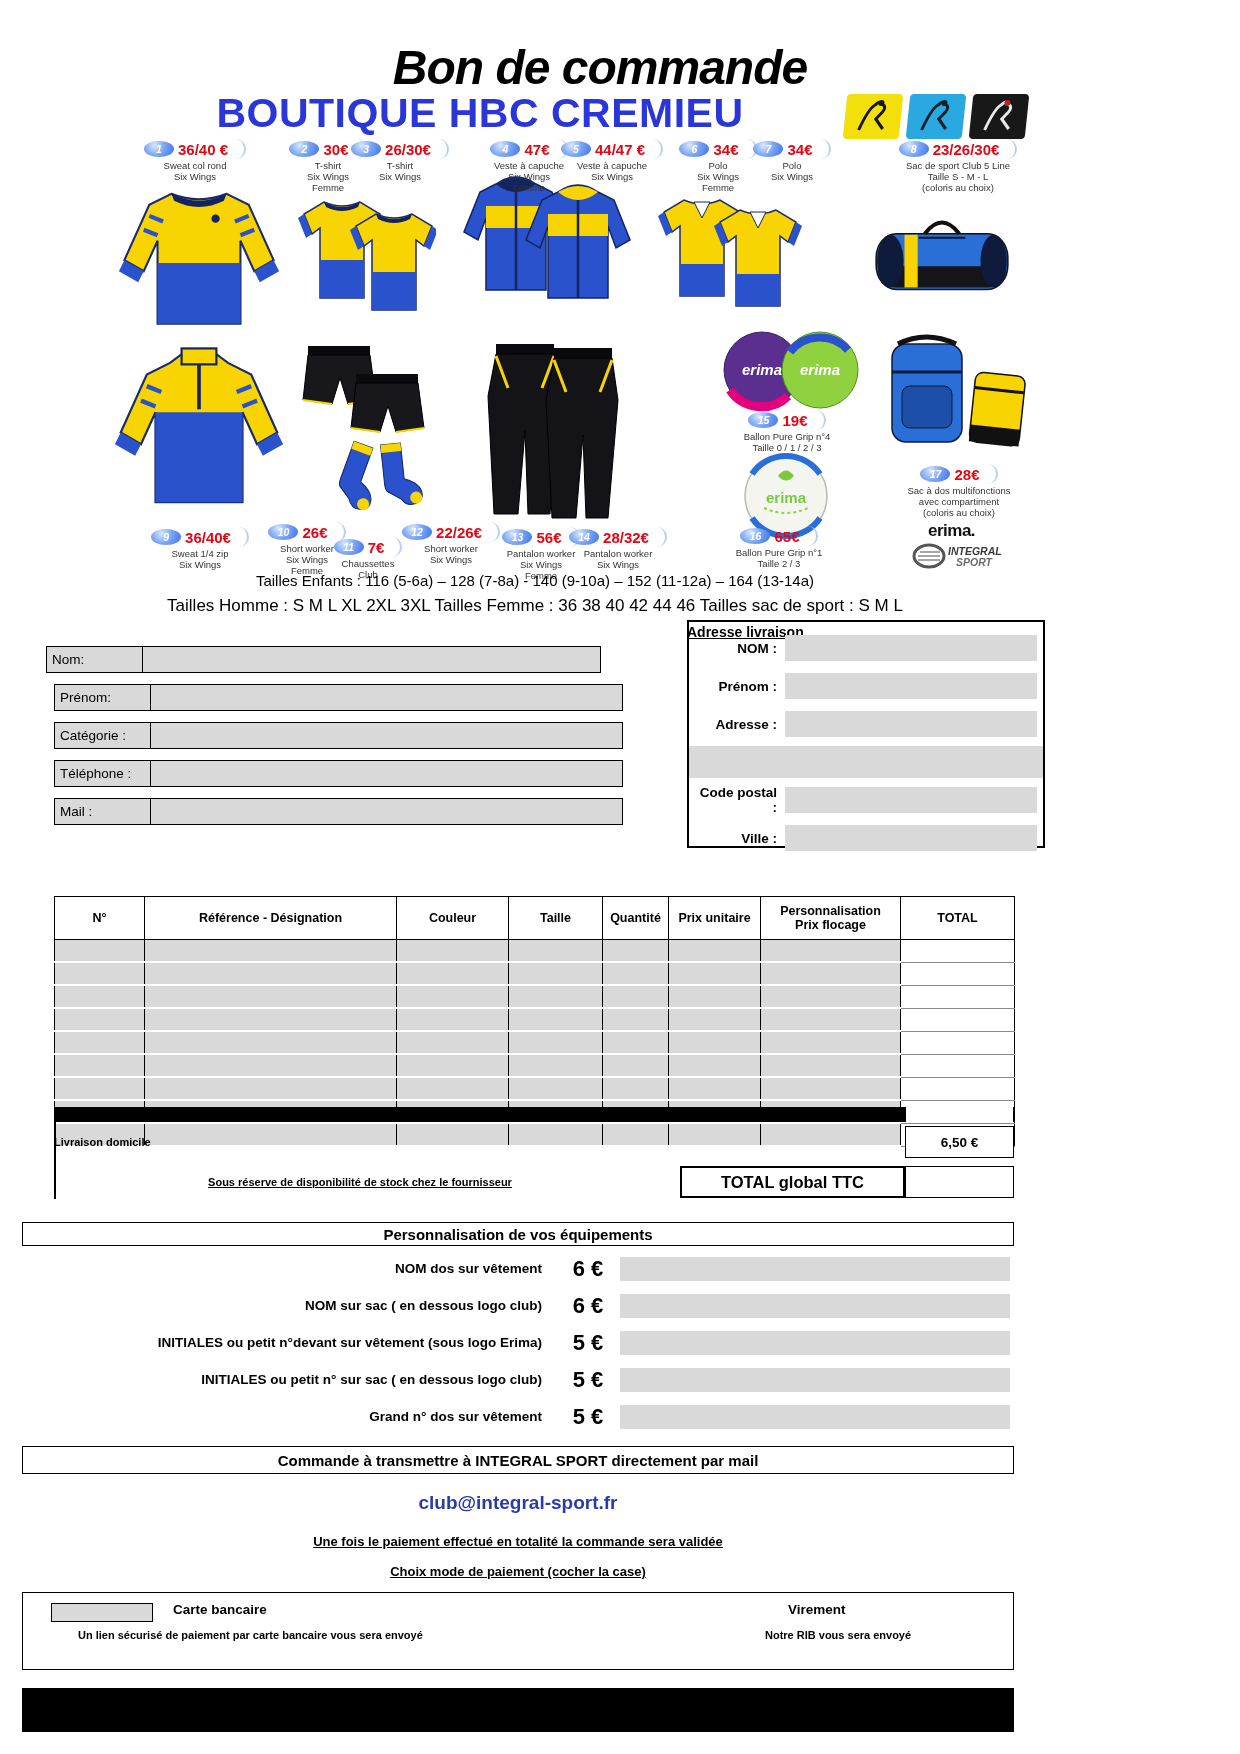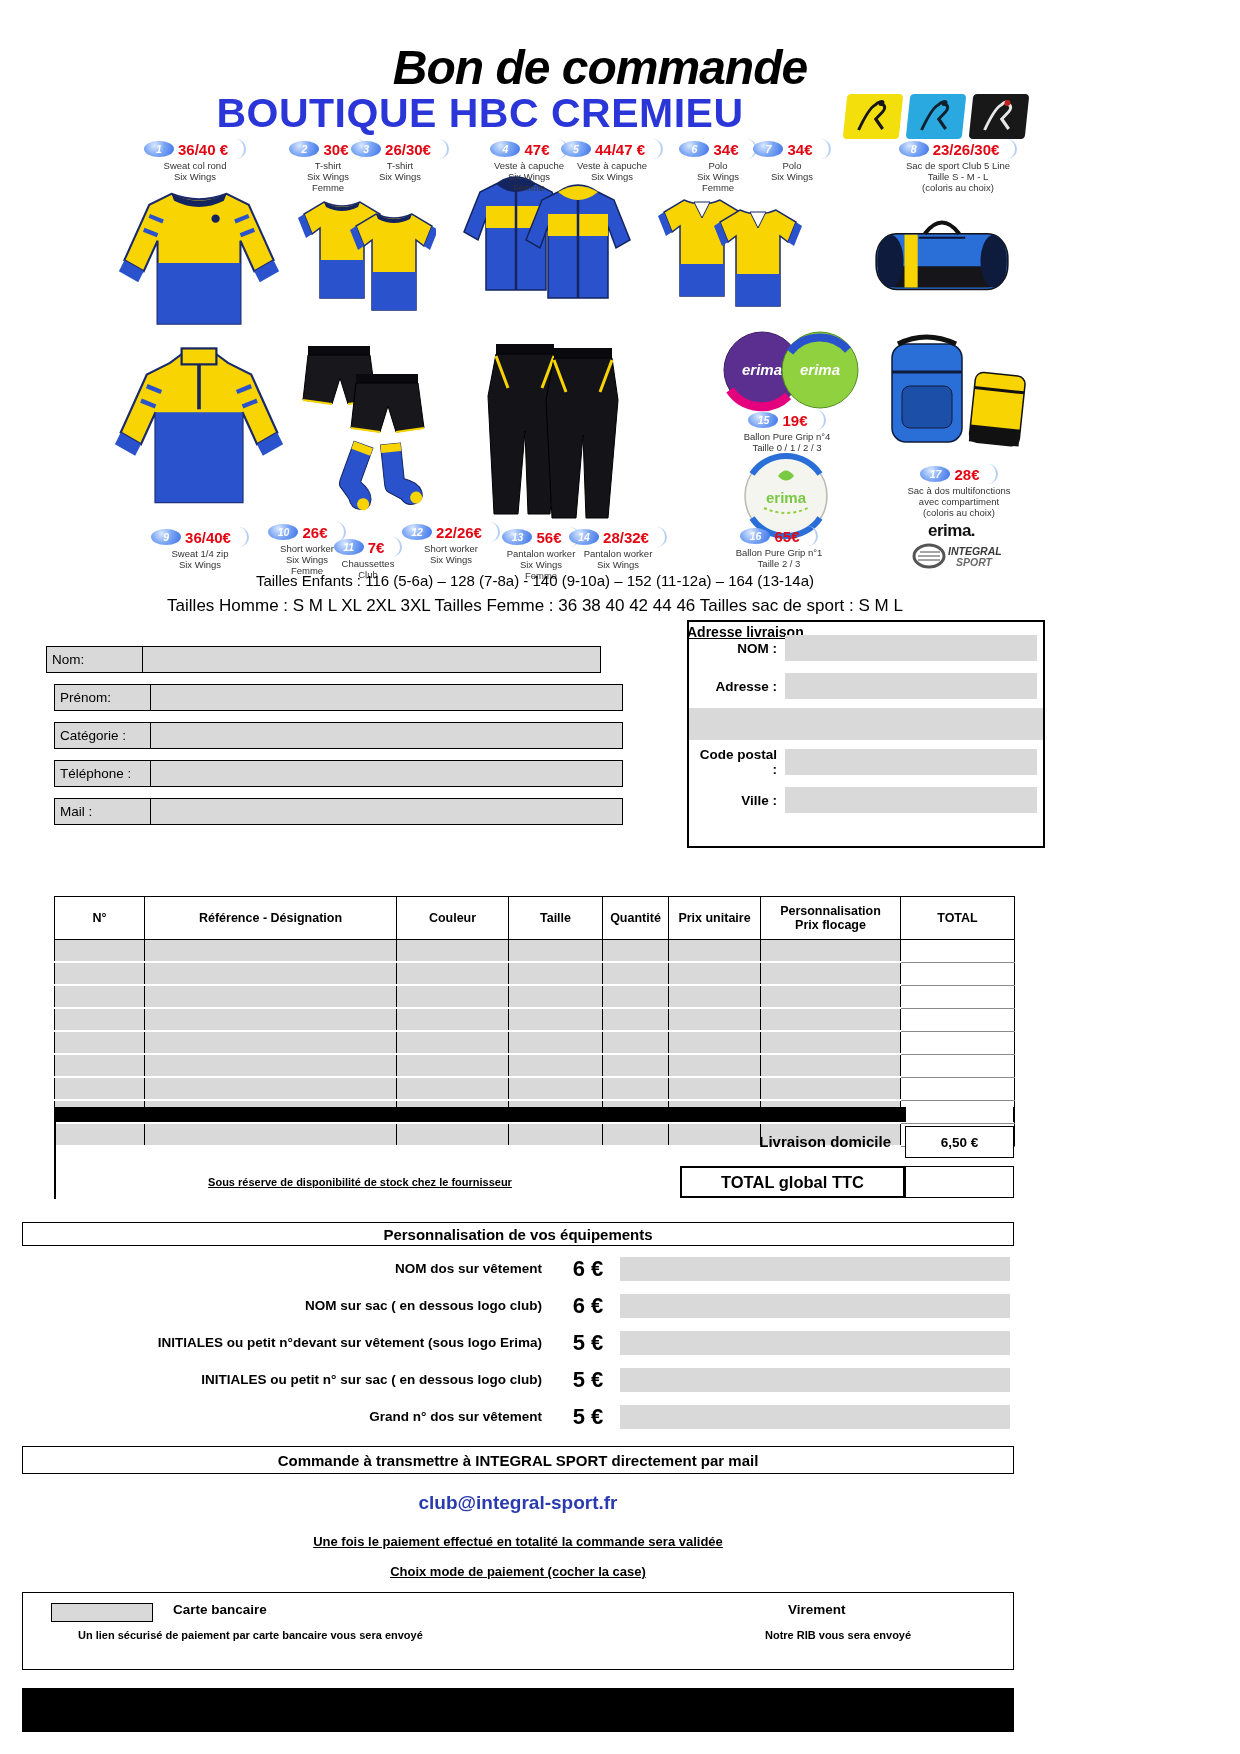--- a/index.html
+++ b/index.html
@@ -436,20 +436,24 @@
   </div>
   <div class="frow" style="left:54px;top:798px;width:569px;">
     <div class="flabel">Mail :</div>
     <div class="finput"></div>
   </div>
 
   <div class="abs section-title" style="left:687px;top:624px;width:325px;">Adresse livraison</div>
   <div class="apanel" style="left:687px;top:620px;width:358px;height:228px;">
     <div class="arow">
         <div class="alabel">NOM :</div>
+        <div class="afield"></div>
+      </div>
+    <div class="arow">
+        <div class="alabel">Prénom :</div>
         <div class="afield"></div>
       </div>
     <div class="arow">
         <div class="alabel">Adresse :</div>
         <div class="afield"></div>
       </div>
     <div class="arow">
         <div class="aband"></div>
       </div>
     <div class="arow">
@@ -577,21 +581,21 @@
         <td></td>
           <td class="tcol"></td>
       </tr>
       </tbody>
   </table>
 
   <div class="blackbar" style="left:54px;top:1107px;width:851px;height:15px;"></div>
   <div class="abs" style="left:905px;top:1107px;width:109px;height:15px;border-left:1.6px solid #000;border-right:1.6px solid #000;box-sizing:border-box;"></div>
   <div class="abs" style="left:54px;top:1107px;width:2px;height:92px;background:#000;"></div>
 
-  <div class="abs" style="left:54px;top:1126px;width:845px;height:32px;text-align:right;font-weight:bold;font-size:15px;line-height:32px;padding-right:8px;box-sizing:border-box;">Livraison domicile</div>
+  <div class="abs" style="left:54px;top:1126px;width:845px;height:32px;text-align:left;font-weight:bold;font-size:11px;line-height:32px;padding-right:8px;box-sizing:border-box;">Livraison domicile</div>
   <div class="cellbox" style="left:905px;top:1126px;width:109px;height:32px;font-size:13.5px;">6,50 €</div>
 
   <div class="cellbox" style="left:680px;top:1166px;width:225px;height:32px;font-size:16.5px;border-width:2.2px;">TOTAL global TTC</div>
   <div class="cellbox" style="left:905px;top:1166px;width:109px;height:32px;"></div>
 
   <div class="abs undernote" style="left:120px;top:1176px;width:480px;">Sous réserve de disponibilité de stock chez le fournisseur</div>
 
   <div class="boxline" style="left:22px;top:1222px;width:992px;height:24px;">Personnalisation de vos équipements</div>
 
   <div class="pers-row" style="top:1256px;">

